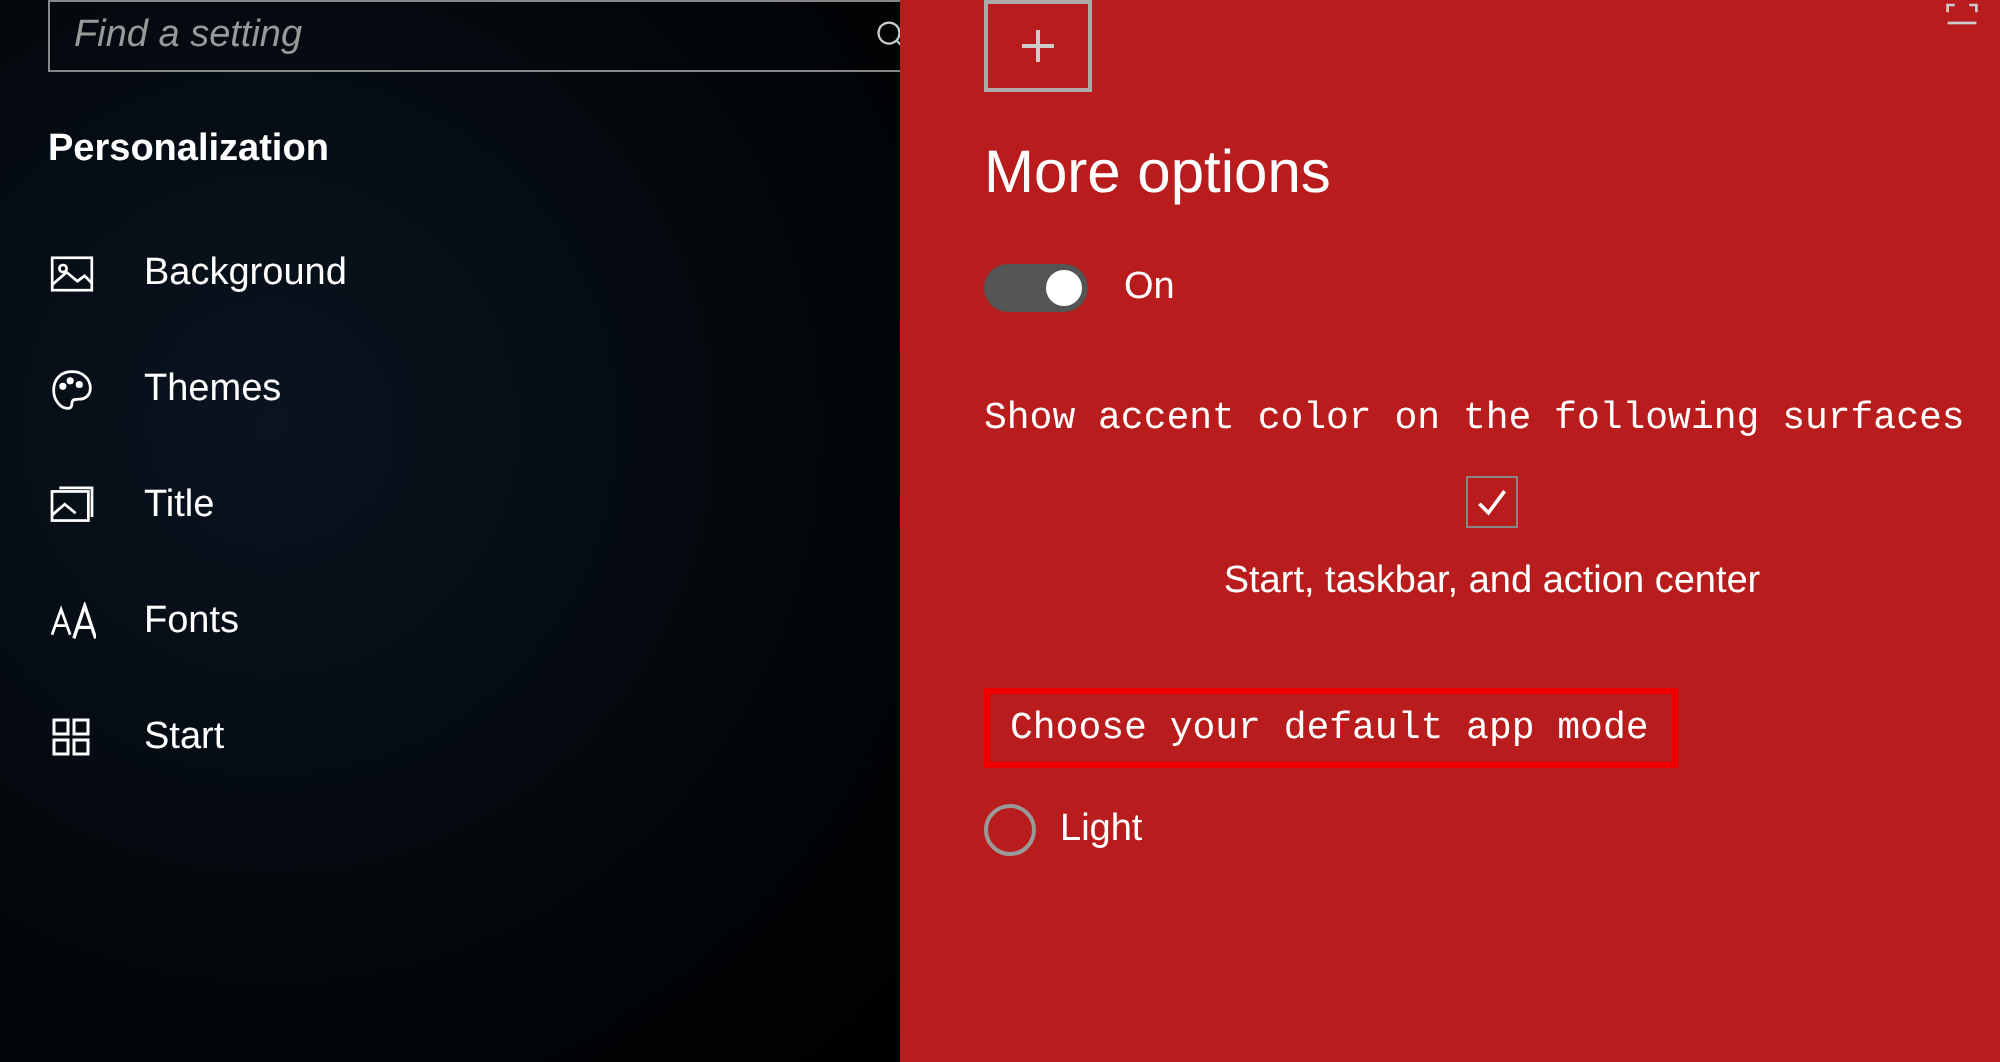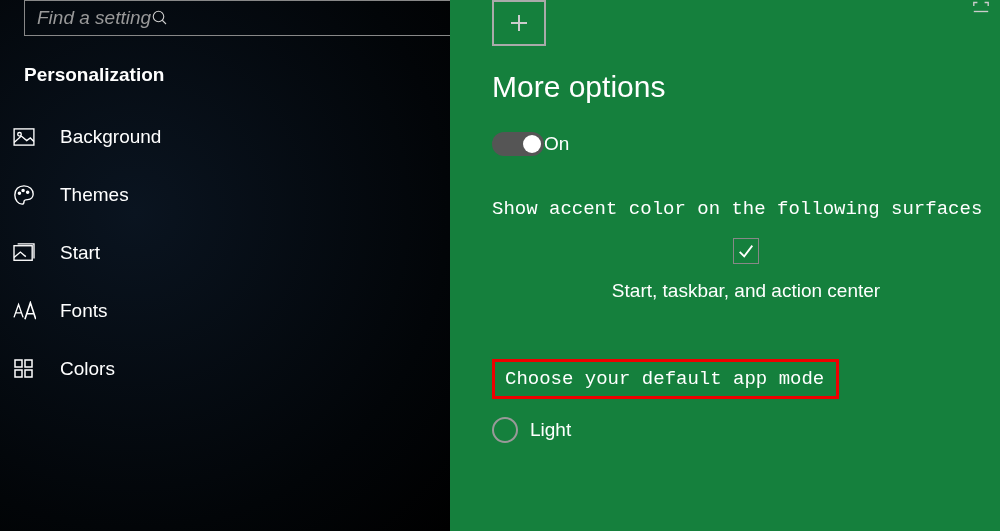--- a/index.html
+++ b/index.html
@@ -17,20 +17,21 @@
     height: 100%;
     background: radial-gradient(ellipse at 30% 40%, #0a1420 0%, #020508 70%, #000 100%);
     padding: 0;
   }
   .search-box {
     margin: 0 24px 0 24px;
     border: 1px solid #888;
     height: 36px;
     display: flex;
     align-items: center;
+    justify-content: space-between;
     padding: 0 12px;
     width: 444px;
   }
   .search-placeholder {
     color: #999;
     font-size: 19px;
     font-style: italic;
     font-family: "Segoe UI", sans-serif;
   }
   .search-icon {
@@ -39,39 +40,39 @@
   }
   .section-title {
     padding: 28px 24px 22px 24px;
     font-size: 19px;
     font-weight: 600;
     color: #fff;
   }
   .nav-item {
     display: flex;
     align-items: center;
-    padding: 18px 12px;
+    padding: 18px 24px;
     gap: 24px;
     cursor: default;
   }
   .nav-icon {
     width: 24px;
     height: 22px;
     display: flex;
     align-items: center;
     justify-content: center;
     color: #fff;
   }
   .nav-label {
     font-size: 19px;
     color: #fff;
   }
   .main {
     flex: 1;
-    background: #15803d;
+    background: #b91c1c;
     padding: 0 0 0 42px;
     position: relative;
   }
   .plus-box {
     position: absolute;
     top: 0;
     left: 42px;
     width: 54px;
     height: 46px;
     border: 2px solid #aaa;
@@ -97,20 +98,21 @@
     margin-bottom: 28px;
   }
   .setting-label {
     font-size: 19px;
     color: #fff;
     margin-bottom: 14px;
   }
   .toggle-row {
     display: flex;
     align-items: center;
+    gap: 18px;
     margin-bottom: 42px;
   }
   .toggle {
     width: 52px;
     height: 24px;
     border-radius: 12px;
     background: #555;
     position: relative;
   }
   .toggle-knob {
@@ -151,21 +153,21 @@
     line-height: 1;
   }
   .check-label {
     font-size: 19px;
     color: #fff;
   }
   .highlight-box {
     border: 3px solid #e00;
     padding: 6px 12px 6px 10px;
     display: inline-block;
-    margin-top: 33px;
+    margin-top: 18px;
     margin-bottom: 12px;
   }
   .radio-row {
     display: flex;
     align-items: center;
     gap: 12px;
     margin-top: 6px;
   }
   .radio {
     width: 26px;
@@ -220,21 +222,21 @@
 
 
   <div class="nav-item">
     <span class="nav-icon">
       <svg width="22" height="20" viewBox="0 0 24 22" fill="none" stroke="#fff" stroke-width="1.5">
         <rect x="1" y="3" width="20" height="16"></rect>
           <path d="M5 1 L23 1 L23 17"></path>
           <path d="M1 16 L8 10 L14 15"></path>
       </svg>
     </span>
-    <span class="nav-label">Start</span>
+    <span class="nav-label">Title</span>
   </div>
 
   <div class="nav-item">
     <span class="nav-icon">
       <svg width="24" height="20" viewBox="0 0 26 22" fill="none" stroke="#fff" stroke-width="1.5">
         <path d="M2 18 L7 4 L12 18 M4 13 L10 13"></path>
         <path d="M14 20 L20 2 L26 20 M16 14 L24 14" stroke-width="1.8"></path>
       </svg>
     </span>
     <span class="nav-label">Fonts</span>
@@ -242,21 +244,21 @@
 
   <div class="nav-item">
     <span class="nav-icon">
       <svg width="20" height="20" viewBox="0 0 20 20" fill="none" stroke="#fff" stroke-width="1.5">
         <rect x="1" y="1" width="7" height="7"></rect>
           <rect x="11" y="1" width="7" height="7"></rect>
         <rect x="1" y="11" width="7" height="7"></rect>
           <rect x="11" y="11" width="7" height="7"></rect>
       </svg>
     </span>
-    <span class="nav-label">Colors</span>
+    <span class="nav-label">Start</span>
   </div>
 </div>
 
 <div class="main">
   <div class="plus-box">
     <svg width="24" height="24" viewBox="0 0 24 24" stroke="#ccc" stroke-width="2">
         <line x1="12" y1="4" x2="12" y2="20"></line>
         <line x1="4" y1="12" x2="20" y2="12"></line>
       </svg>
   </div>

